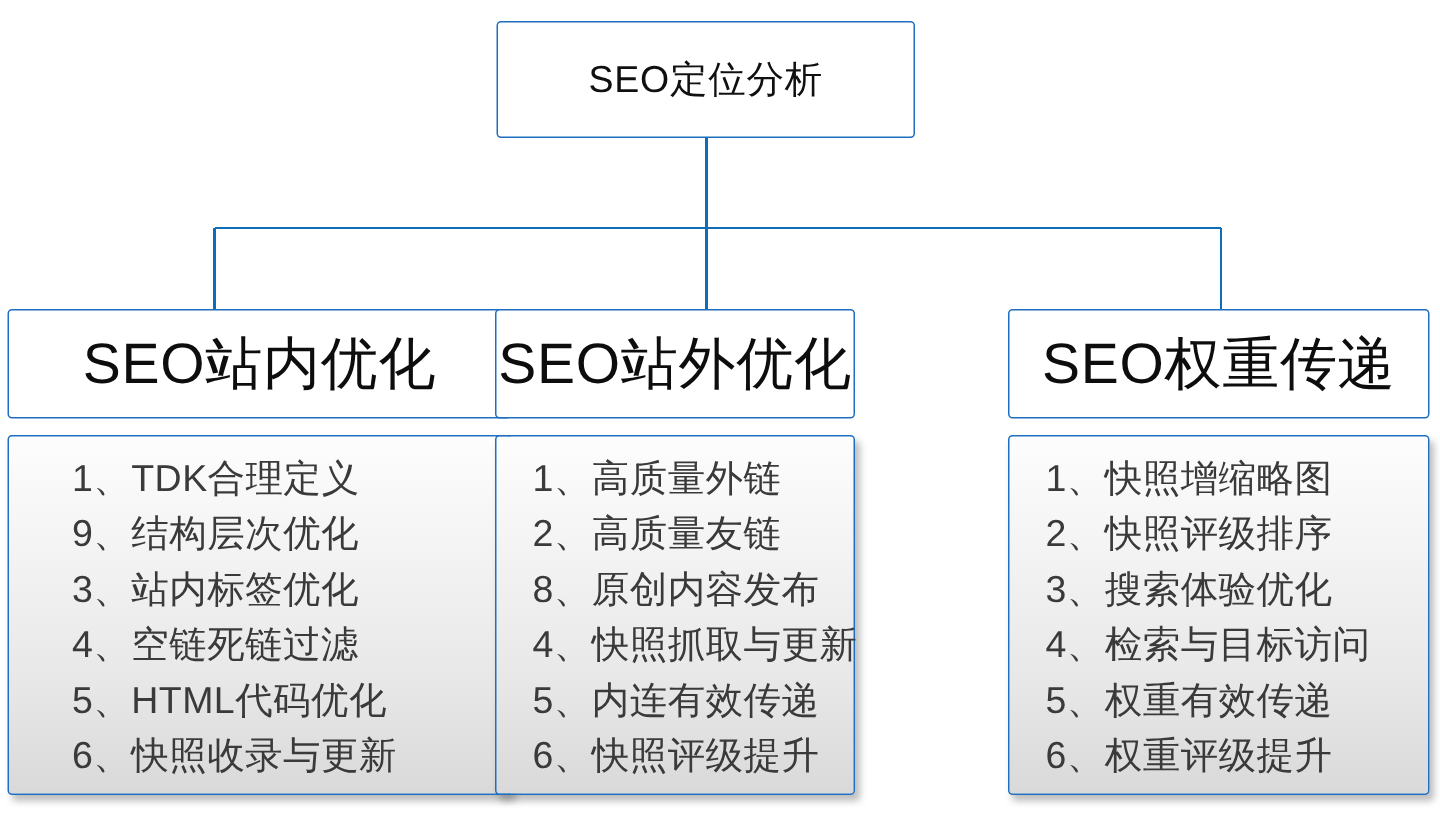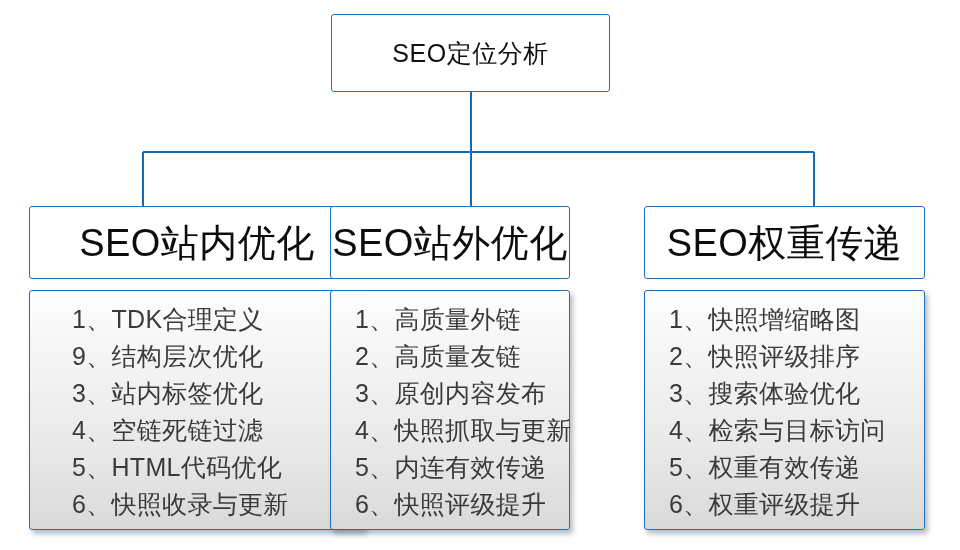--- a/index.html
+++ b/index.html
@@ -52,23 +52,23 @@
     letter-spacing: 0.5px;
     line-height: 1;
     white-space: nowrap;
   }
 
   
   .column {
     position: absolute;
     top: 206px;
   }
-  .col-1 { left: 5px;   width: 336px; margin-left: 24px; }
+  .col-1 { left: 5px;   width: 336px; }
   .col-2 { left: 330px; width: 240px; }
-  .col-3 { left: 644px; width: 281px; }
+  .col-3 { left: 672px; width: 281px; }
 
   .col-header {
     box-sizing: border-box;
     width: 100%;
     height: 73px;
     border: 1.6px solid #1f6fc0;
     border-radius: 3px;
     background: #ffffff;
     display: flex;
     align-items: center;
@@ -153,21 +153,21 @@
   </div>
 
   <div class="column col-2">
     <div class="col-header">
       <span class="col-header-label">SEO站外优化</span>
     </div>
     <div class="col-body">
       <ul class="item-list">
         <li class="item-row">1、高质量外链</li>
         <li class="item-row">2、高质量友链</li>
-        <li class="item-row">3、原创内容发布</li>
+        <li class="item-row">8、原创内容发布</li>
         <li class="item-row">4、快照抓取与更新</li>
         <li class="item-row">5、内连有效传递</li>
         <li class="item-row">6、快照评级提升</li>
       </ul>
     </div>
   </div>
 
   <div class="column col-3">
     <div class="col-header">
       <span class="col-header-label">SEO权重传递</span>

